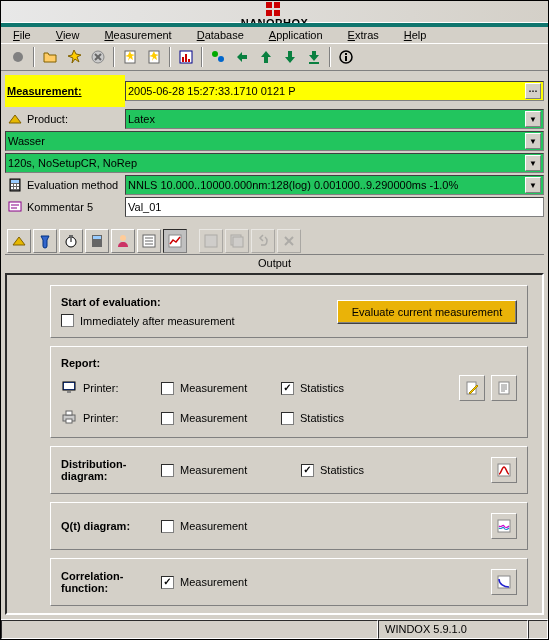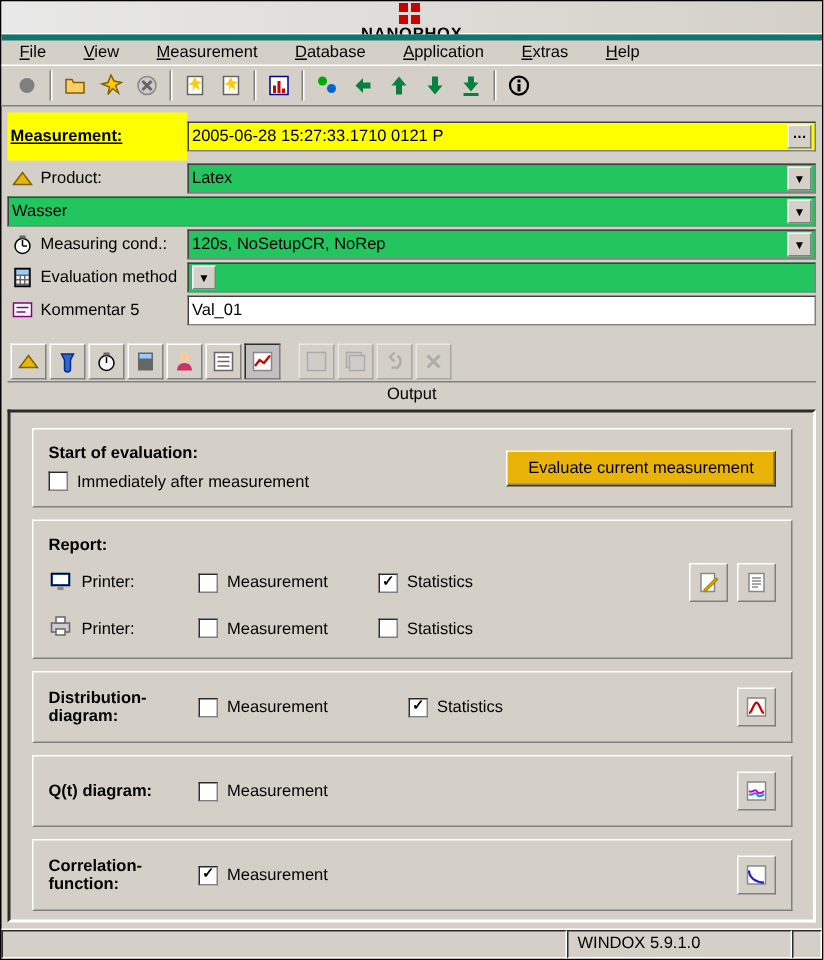--- a/index.html
+++ b/index.html
@@ -24,21 +24,21 @@
 .combo-arrow { width: 16px; height: 16px; background: #d4d0c8; border: 1px solid #fff; border-right-color: #808080; border-bottom-color: #808080; display: flex; align-items: center; justify-content: center; font-size: 8px; }
 .hl-row .row-label { background: #ffff00; font-weight: bold; height: 32px; text-decoration: underline; }
 .hl-row .combo { background: #ffff00; }
 .dots-btn { width: 16px; height: 16px; background: #d4d0c8; border: 1px solid #fff; border-right-color: #808080; border-bottom-color: #808080; display: flex; align-items: center; justify-content: center; font-size: 9px; font-weight: bold; margin-left: 1px; }
 .tabstrip { height: 32px; display: flex; align-items: center; padding: 4px 2px 0 2px; gap: 2px; border-bottom: 1px solid #808080; margin-top: 4px; }
 .tab-btn { width: 24px; height: 24px; border: 1px solid #fff; border-right-color: #808080; border-bottom-color: #808080; background: #d4d0c8; display: flex; align-items: center; justify-content: center; }
 .tab-btn.active { border: 1px inset #808080; background: #c0c0c0; }
 .tab-sep { width: 8px; }
 .output-label { text-align: center; padding: 2px; }
 .panel { border: 2px inset #fff; border-top-color: #808080; border-left-color: #808080; flex: 1; padding: 10px 14px; margin-top: 2px; overflow: auto; }
-.section { border: 1px solid #808080; border-top-color: #fff; border-left-color: #fff; padding: 10px; margin-bottom: 8px; position: relative; }
+.section { border: 1px solid #808080; border-top-color: #fff; border-left-color: #fff; padding: 10px; margin-bottom: 8px; position: relative; margin-left: 29px; }
 .section-title { font-weight: bold; margin-bottom: 6px; }
 .checkbox-row { display: flex; align-items: center; gap: 6px; }
 .checkbox { width: 13px; height: 13px; border: 1px inset #808080; background: #fff; display: flex; align-items: center; justify-content: center; font-size: 10px; line-height: 1; }
 .checkbox.checked::before { content: "✓"; font-weight: bold; }
 .btn { height: 24px; padding: 0 12px; background: #eab308; border: 1px solid #fff; border-right-color: #404040; border-bottom-color: #404040; box-shadow: inset -1px -1px 0 #808080; display: inline-flex; align-items: center; justify-content: center; cursor: default; }
 .icon-btn { width: 26px; height: 26px; background: #d4d0c8; border: 1px solid #fff; border-right-color: #808080; border-bottom-color: #808080; display: flex; align-items: center; justify-content: center; }
 .grid-cols { display: grid; grid-template-columns: 100px 120px 120px 1fr; align-items: center; row-gap: 8px; }
 .right-icons { display: flex; gap: 6px; justify-content: flex-end; }
 .section-row { display: grid; grid-template-columns: 100px 140px 120px 1fr; align-items: center; }
 .statusbar { height: 20px; display: flex; border-top: 1px solid #fff; }
@@ -187,29 +187,20 @@
     </div>
 
     <div class="row">
       <div class="combo">
           <span class="combo-text">Wasser</span>
           <div class="combo-arrow">▼</div>
         </div>
     </div>
 
     <div class="row">
-      <div class="row-label">
-          <span class="ico"><svg viewBox="0 0 16 16">
-              <circle cx="8" cy="9" r="5" fill="#fff" stroke="#000"></circle>
-              <line x1="8" y1="9" x2="8" y2="5" stroke="#000"></line>
-              <line x1="8" y1="9" x2="11" y2="9" stroke="#000"></line>
-              <rect x="6" y="2" width="4" height="2" fill="#666"></rect>
-            </svg></span>
-          <span class="row-label-text">Measuring cond.:</span>
-        </div>
       <div class="combo">
           <span class="combo-text">120s, NoSetupCR, NoRep</span>
           <div class="combo-arrow">▼</div>
         </div>
     </div>
 
     <div class="row">
       <div class="row-label">
           <span class="ico"><svg viewBox="0 0 16 16">
               <rect x="3" y="2" width="10" height="12" fill="#666" stroke="#000"></rect>
@@ -217,20 +208,21 @@
               <rect x="4" y="7" width="2" height="2" fill="#fff"></rect>
               <rect x="7" y="7" width="2" height="2" fill="#fff"></rect>
               <rect x="10" y="7" width="2" height="2" fill="#fff"></rect>
               <rect x="4" y="10" width="2" height="2" fill="#fff"></rect>
               <rect x="7" y="10" width="2" height="2" fill="#fff"></rect>
               <rect x="10" y="10" width="2" height="2" fill="#fff"></rect>
             </svg></span>
           <span class="row-label-text">Evaluation method</span>
         </div>
       <div class="combo">
+          <span class="combo-text">NNLS 10.000..10000.000nm:128(log) 0.001000..9.290000ms -1.0%</span>
           <div class="combo-arrow">▼</div>
         </div>
     </div>
 
     <div class="row">
       <div class="row-label">
           <span class="ico"><svg viewBox="0 0 16 16">
               <rect x="2" y="3" width="12" height="9" fill="#fff" stroke="#808"></rect>
               <line x1="4" y1="6" x2="12" y2="6" stroke="#808"></line>
               <line x1="4" y1="9" x2="10" y2="9" stroke="#808"></line>

